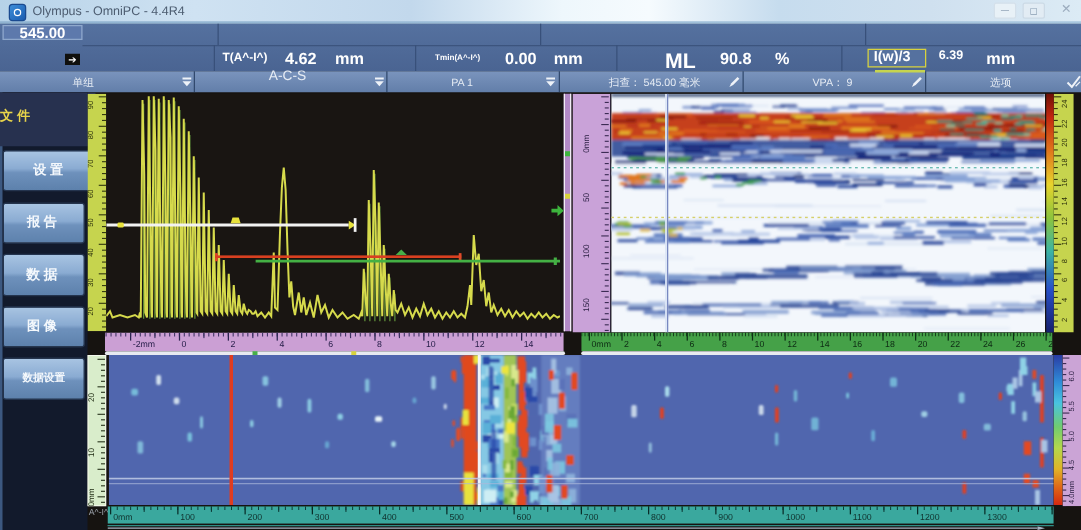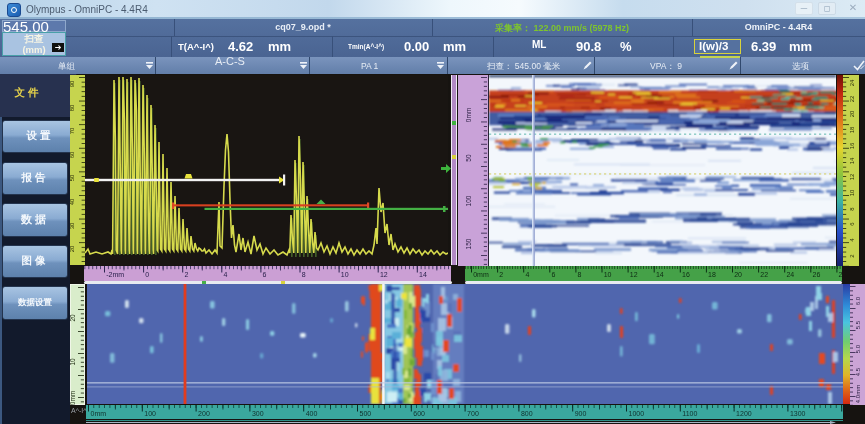--- a/index.html
+++ b/index.html
@@ -17,38 +17,34 @@
 <div class="abs" style="left:845px;top:1px;width:16px;height:14px;color:#9cacbe;font-size:10px;text-align:center;line-height:14px">✕</div>
 <div class="abs" style="left:0;top:19px;width:865px;height:38px;background:linear-gradient(#55719f,#4a6492)"></div>
 <div class="abs" style="left:174px;top:19px;width:1px;height:17px;background:#38507a"></div>
 <div class="abs" style="left:432px;top:19px;width:1px;height:17px;background:#38507a"></div>
 <div class="abs" style="left:692px;top:19px;width:1px;height:17px;background:#38507a"></div>
 <div class="abs" style="left:66px;top:35.5px;width:799px;height:1px;background:#3c547e"></div>
 <div class="abs" style="left:171px;top:36px;width:1px;height:21px;background:#38507a"></div>
 <div class="abs" style="left:332px;top:36px;width:1px;height:21px;background:#38507a"></div>
 <div class="abs" style="left:493px;top:36px;width:1px;height:21px;background:#38507a"></div>
 <div class="abs" style="left:673px;top:36px;width:1px;height:21px;background:#38507a"></div>
-<div class="abs" style="left:174px;top:22px;width:258px;text-align:center;font-size:9px;color:#e8eef6;font-weight:bold">cq07_9.opd *</div>
-<div class="abs" style="left:432px;top:22px;width:260px;text-align:center;font-size:9px;color:#7ec42e;font-weight:bold">采集率： 122.00 mm/s (5978 Hz)</div>
-<div class="abs" style="left:692px;top:22px;width:173px;text-align:center;font-size:9px;color:#eef2f8;font-weight:bold">OmniPC - 4.4R4</div>
 <div class="abs hdrtxt" style="left:178px;top:41px;font-size:9.5px">T(A^-I^)</div>
 <div class="abs hdrtxt" style="left:228px;top:38.5px;font-size:13px">4.62</div>
 <div class="abs hdrtxt" style="left:268px;top:38.5px;font-size:13px">mm</div>
 <div class="abs hdrtxt" style="left:348px;top:43px;font-size:6.5px">Tmin(A^-I^)</div>
 <div class="abs hdrtxt" style="left:404px;top:38.5px;font-size:13px">0.00</div>
 <div class="abs hdrtxt" style="left:443px;top:38.5px;font-size:13px">mm</div>
-<div class="abs hdrtxt" style="left:532px;top:38.5px;font-size:10px">ML</div>
+<div class="abs hdrtxt" style="left:532px;top:38.5px;font-size:17px">ML</div>
 <div class="abs hdrtxt" style="left:576px;top:38.5px;font-size:13px">90.8</div>
 <div class="abs hdrtxt" style="left:620px;top:38.5px;font-size:13px">%</div>
 <div class="abs" style="left:694px;top:38.5px;width:47px;height:15.5px;border:1.4px solid #d8d23c;background:#55719f"></div>
 <div class="abs hdrtxt" style="left:699px;top:40px;font-size:11.5px">I(w)/3</div>
-<div class="abs hdrtxt" style="left:751px;top:38.5px;font-size:13px">6.39</div>
+<div class="abs hdrtxt" style="left:751px;top:38.5px;font-size:10px">6.39</div>
 <div class="abs hdrtxt" style="left:789px;top:38.5px;font-size:13px">mm</div>
-<div class="abs" style="left:2px;top:19.5px;width:64px;height:12px;background:#5d79ac;border:1px solid #8fa8cc;color:#fff;font-weight:normal;font-size:15px;line-height:11px">545.00</div>
-<div class="abs" style="left:2px;top:32px;width:64px;height:24px;background:#a9c3e1;border:1px solid #49a0a8;color:#f6f4e4;font-weight:bold;font-size:9.5px;text-align:center;line-height:11px">扫查<br>(mm)</div>
+<div class="abs" style="left:2px;top:19.5px;width:64px;height:12px;background:#5d79ac;border:1px solid #8fa8cc;color:#fff;font-weight:bold;font-size:12px;text-align:center;line-height:11px">545.00</div>
 <div class="abs" style="left:52px;top:43px;width:12px;height:9px;background:#10100e;color:#fff;font-size:8px;line-height:9px;text-align:center">➔</div>
 <div class="abs" style="left:0;top:57px;width:865px;height:17px;background:linear-gradient(#7a94bd,#627ea9)"></div>
 <div class="abs" style="left:155px;top:57px;width:1px;height:17px;background:#31496e"></div>
 <div class="abs" style="left:309px;top:57px;width:1px;height:17px;background:#31496e"></div>
 <div class="abs" style="left:447px;top:57px;width:1px;height:17px;background:#31496e"></div>
 <div class="abs" style="left:594px;top:57px;width:1px;height:17px;background:#31496e"></div>
 <div class="abs" style="left:740px;top:57px;width:1px;height:17px;background:#31496e"></div>
 <div class="abs" style="left:700px;top:56px;width:40px;height:2px;background:#c6d44e"></div>
 <div style="left:58px;color:#e6ecf4;font-size:8.5px;top:61px;position:absolute">单组</div>
 <div style="left:215px;color:#e6ecf4;font-size:11px;top:55px;position:absolute">A-C-S</div>
@@ -78,21 +74,21 @@
         <path d="M1,6 L4.5,9.5 L11,1" stroke="#eef2f8" stroke-width="1.6" fill="none"></path>
         <path d="M7.5,9 L11,5.5" stroke="#eef2f8" stroke-width="1"></path>
       </svg>
 <div class="abs" style="left:0;top:74px;width:865px;height:350px;background:#161310"></div>
 <div class="abs" style="left:0;top:74px;width:70px;height:350px;background:#121a2c"></div>
 <div class="abs" style="left:0;top:74px;width:2px;height:350px;background:#3c5880"></div>
 <div class="abs" style="left:0;top:74px;width:70px;height:43px;background:#27314f"></div>
 <svg class="abs" style="left:70px;top:74px" width="16" height="43">
         <path d="M0,0 L6,0 L14,14 L8,22 L3,43 L0,43 Z" fill="#27314f"></path>
       </svg>
-<div class="abs" style="left:0px;top:86px;width:56px;text-align:center;font-size:10.5px;font-weight:bold;color:#e8d44a;letter-spacing:3px">文件</div>
+<div class="abs" style="left:0px;top:86px;width:56px;font-size:10.5px;font-weight:bold;color:#e8d44a;letter-spacing:3px">文件</div>
 <div class="abs" style="left:2px;top:119.5px;width:76px;height:33.5px;border-radius:3px;border:1px solid #24344e;background:linear-gradient(#a8c4e2 0%,#8aabd2 45%,#6e91bc 55%,#5d81ac 100%);color:#f4f8fc;font-weight:bold;font-size:10.5px;letter-spacing:3px;display:flex;align-items:center;justify-content:center;text-align:center">设置</div>
 <div class="abs" style="left:2px;top:161.5px;width:66px;height:33.5px;border-radius:3px;border:1px solid #24344e;background:linear-gradient(#a8c4e2 0%,#8aabd2 45%,#6e91bc 55%,#5d81ac 100%);color:#f4f8fc;font-weight:bold;font-size:10.5px;letter-spacing:3px;display:flex;align-items:center;justify-content:center;">报告</div>
 <div class="abs" style="left:2px;top:203px;width:66px;height:33.5px;border-radius:3px;border:1px solid #24344e;background:linear-gradient(#a8c4e2 0%,#8aabd2 45%,#6e91bc 55%,#5d81ac 100%);color:#f4f8fc;font-weight:bold;font-size:11px;letter-spacing:3px;display:flex;align-items:center;justify-content:center;text-align:center">数据</div>
 <div class="abs" style="left:2px;top:286px;width:66px;height:33.5px;border-radius:3px;border:1px solid #24344e;background:linear-gradient(#a8c4e2 0%,#8aabd2 45%,#6e91bc 55%,#5d81ac 100%);color:#f4f8fc;font-weight:bold;font-size:8.5px;letter-spacing:0px;display:flex;align-items:center;justify-content:center;text-align:center">数据设置</div>
 <div class="abs" style="left:2px;top:244.5px;width:66px;height:33.5px;border-radius:3px;border:1px solid #24344e;background:linear-gradient(#a8c4e2 0%,#8aabd2 45%,#6e91bc 55%,#5d81ac 100%);color:#f4f8fc;font-weight:bold;font-size:10.5px;letter-spacing:3px;display:flex;align-items:center;justify-content:center;text-align:center">图像</div>
 <div class="abs" style="left:85px;top:75px;width:363px;height:190px;background:#191512"></div>
 <svg width="15" height="190" style="position:absolute;left:70px;top:75px">
         <rect width="15" height="190" fill="#c6d44e"></rect>
         <rect x="9" y="2.0" width="6" height="0.9" fill="#343a10"></rect>
         <rect x="11.6" y="6.7" width="3.4" height="0.9" fill="#343a10"></rect>

